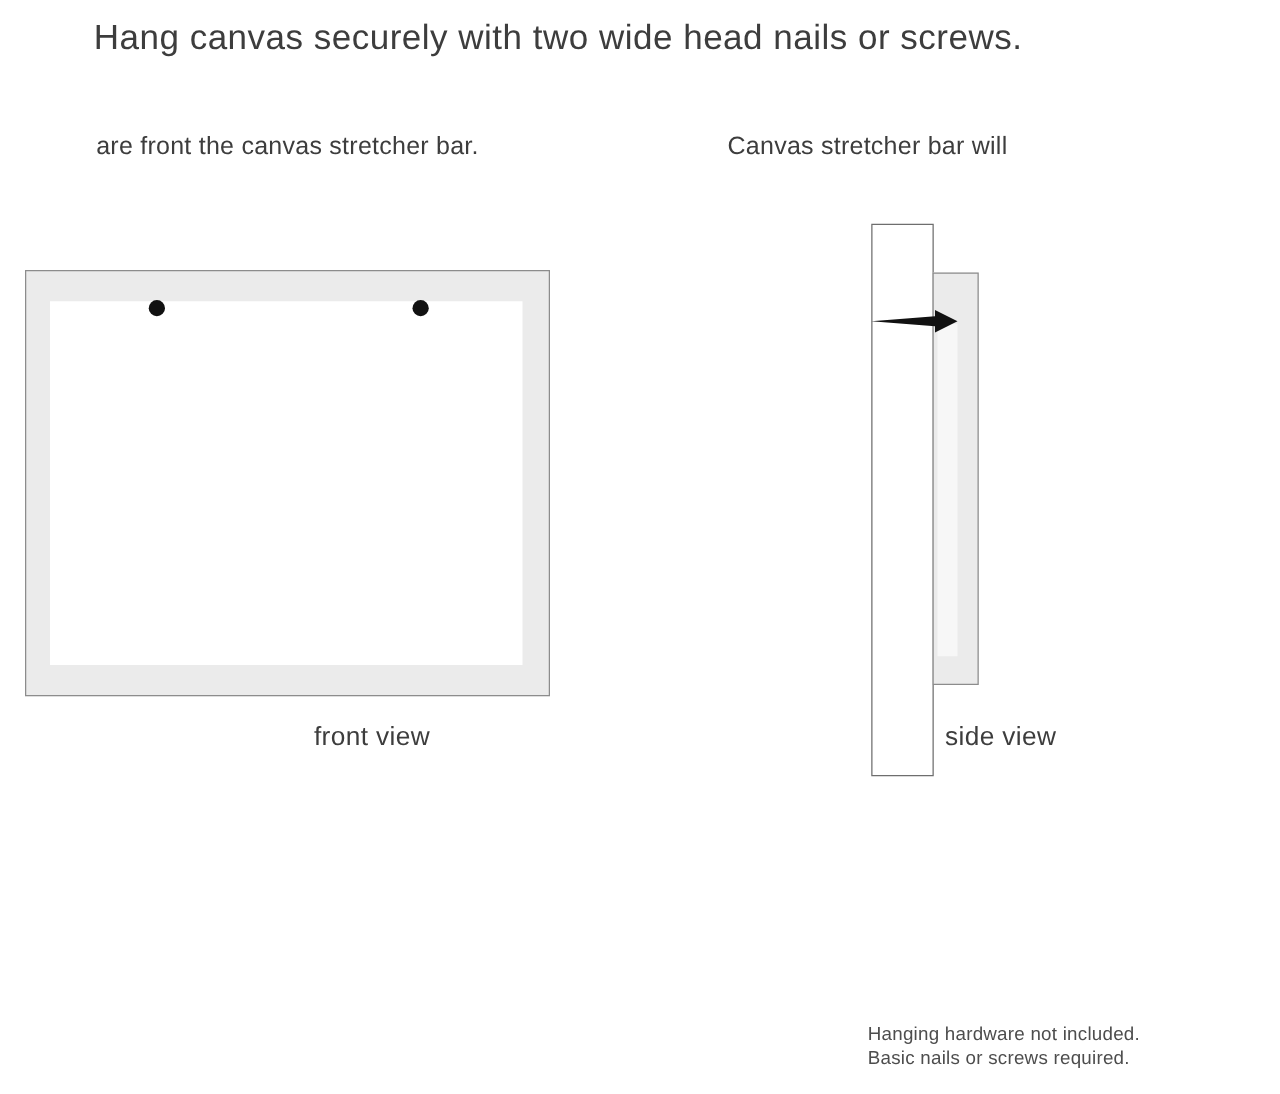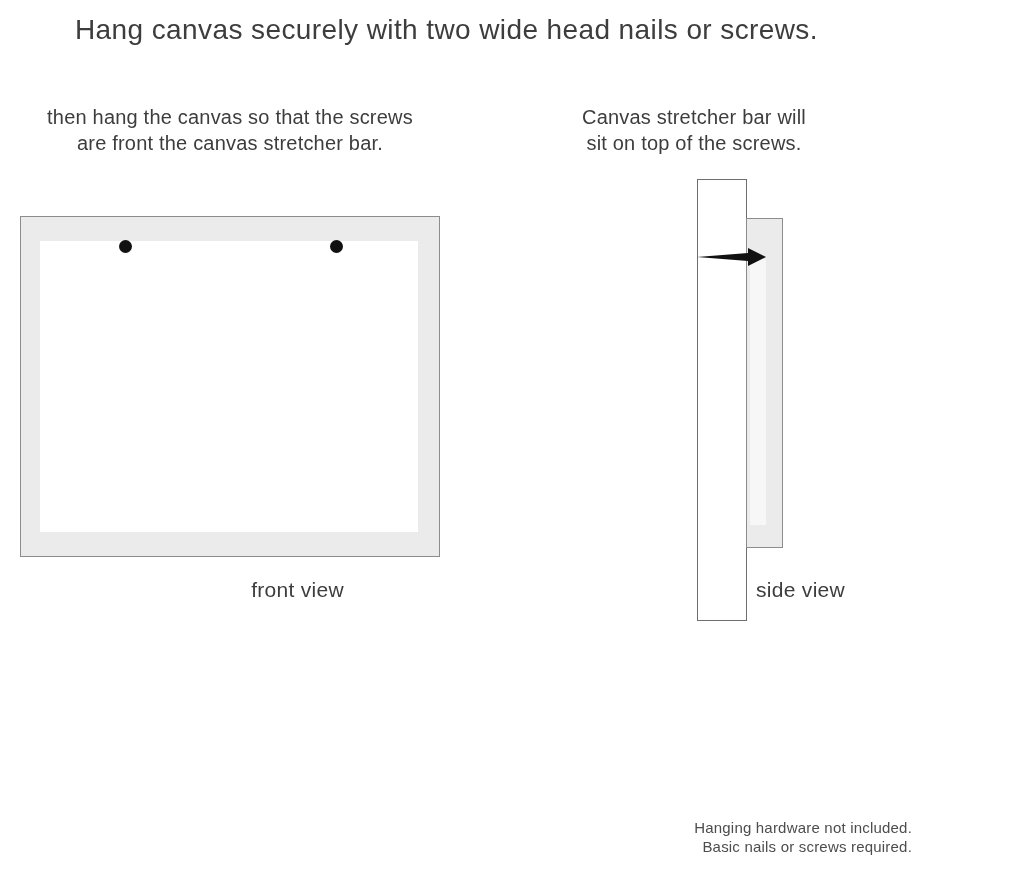--- a/index.html
+++ b/index.html
@@ -36,38 +36,36 @@
             background:#ffffff;border:1px solid var(--bar-border);}
   .canvas-side{position:absolute;left:746px;top:218px;width:37px;height:330px;
                background:var(--margin-gray);border:1px solid var(--border-gray);}
   .canvas-side-inner{position:absolute;left:3px;top:40px;width:16px;height:266px;background:#f7f7f7;}
   .nail-svg{position:absolute;left:690px;top:243px;width:84px;height:26px;}
 
   .view-label{position:absolute;font-size:21px;font-weight:300;letter-spacing:0.3px;color:var(--text-dark);margin-top:17px;}
   .front-label{top:561px;right:584px;text-align:right;}
   .side-label{top:561px;left:756px;}
 
-  .footer{position:absolute;right:16px;top:818px;text-align:right;font-size:15px;
+  .footer{position:absolute;right:16px;top:818px;font-size:15px;
           line-height:19px;color:var(--text-soft);letter-spacing:0.2px;}
 </style>
 </head>
 <body>
 
 <div class="stage">
 
   <div class="title">Hang canvas securely with two wide head nails or screws.</div>
 
   <div class="para para-left">
-    <div>then hang the canvas so that the screws</div>
     <div>are front the canvas stretcher bar.</div>
   </div>
 
   <div class="para para-right">
     <div>Canvas stretcher bar will</div>
-    <div>sit on top of the screws.</div>
   </div>
 
   <div class="front-frame">
     <div class="front-inner"></div>
     <div class="screw-dot left"></div>
     <div class="screw-dot right"></div>
   </div>
   <div class="view-label front-label">front view</div>
 
   <div class="wall-bar"></div>

